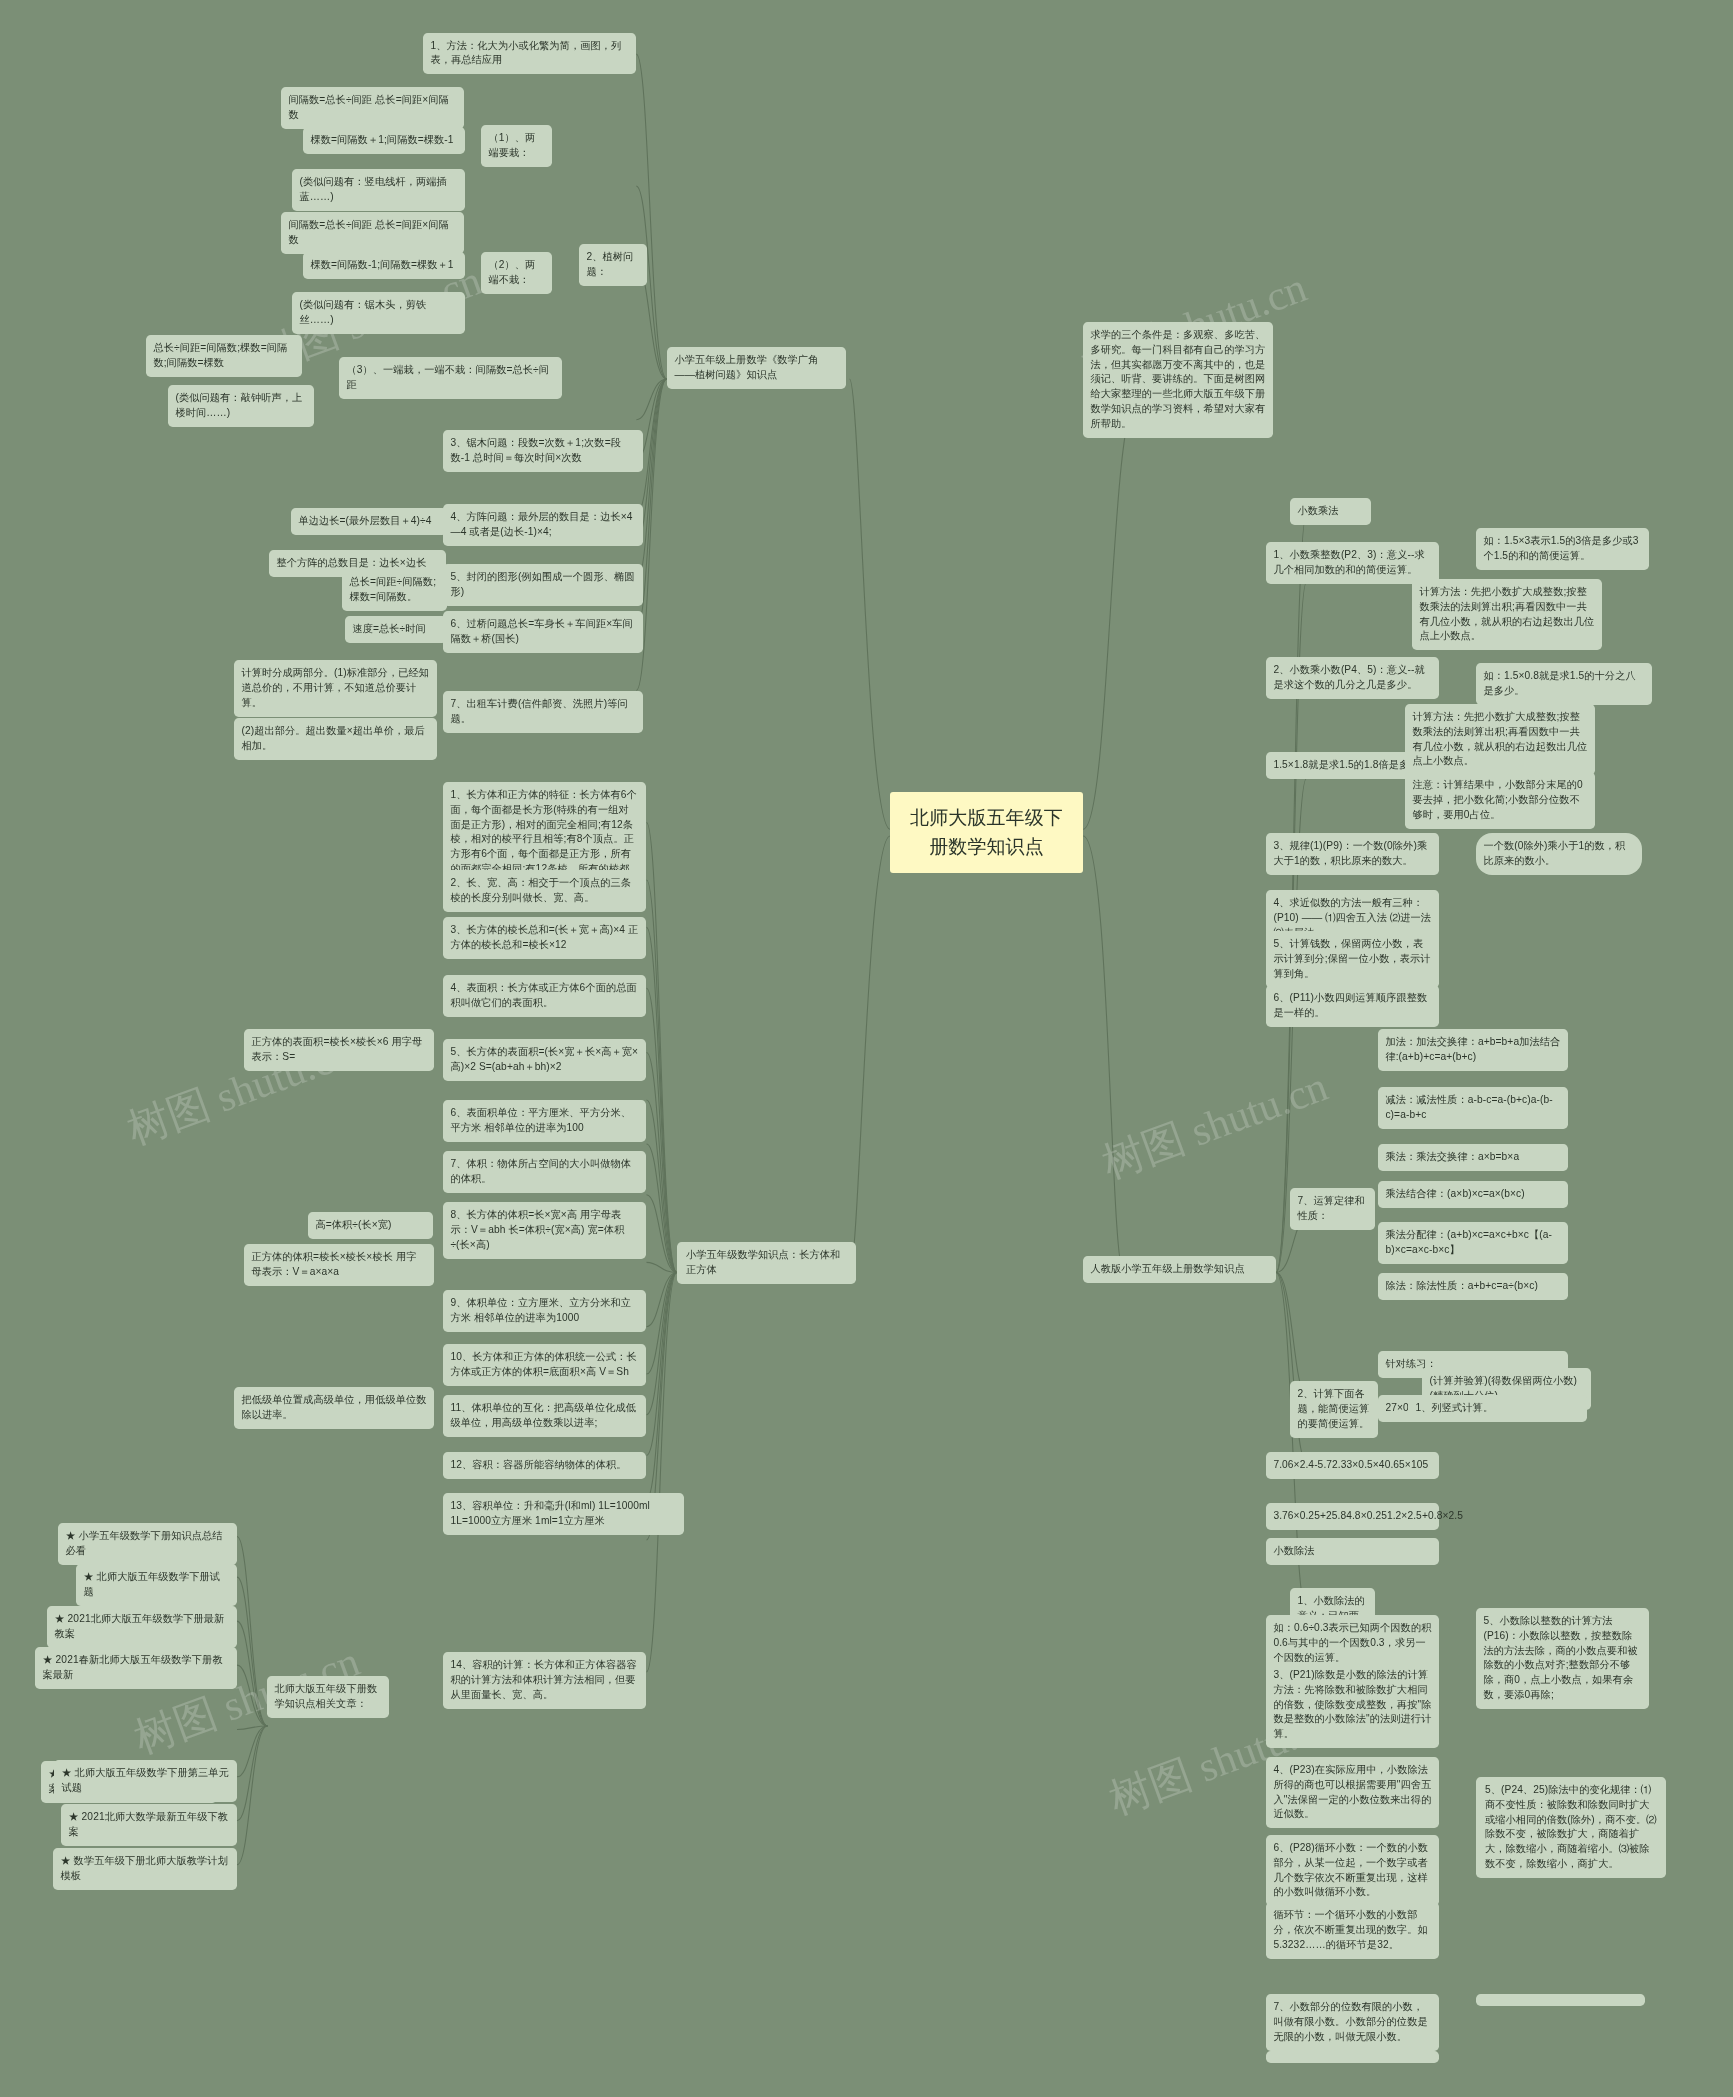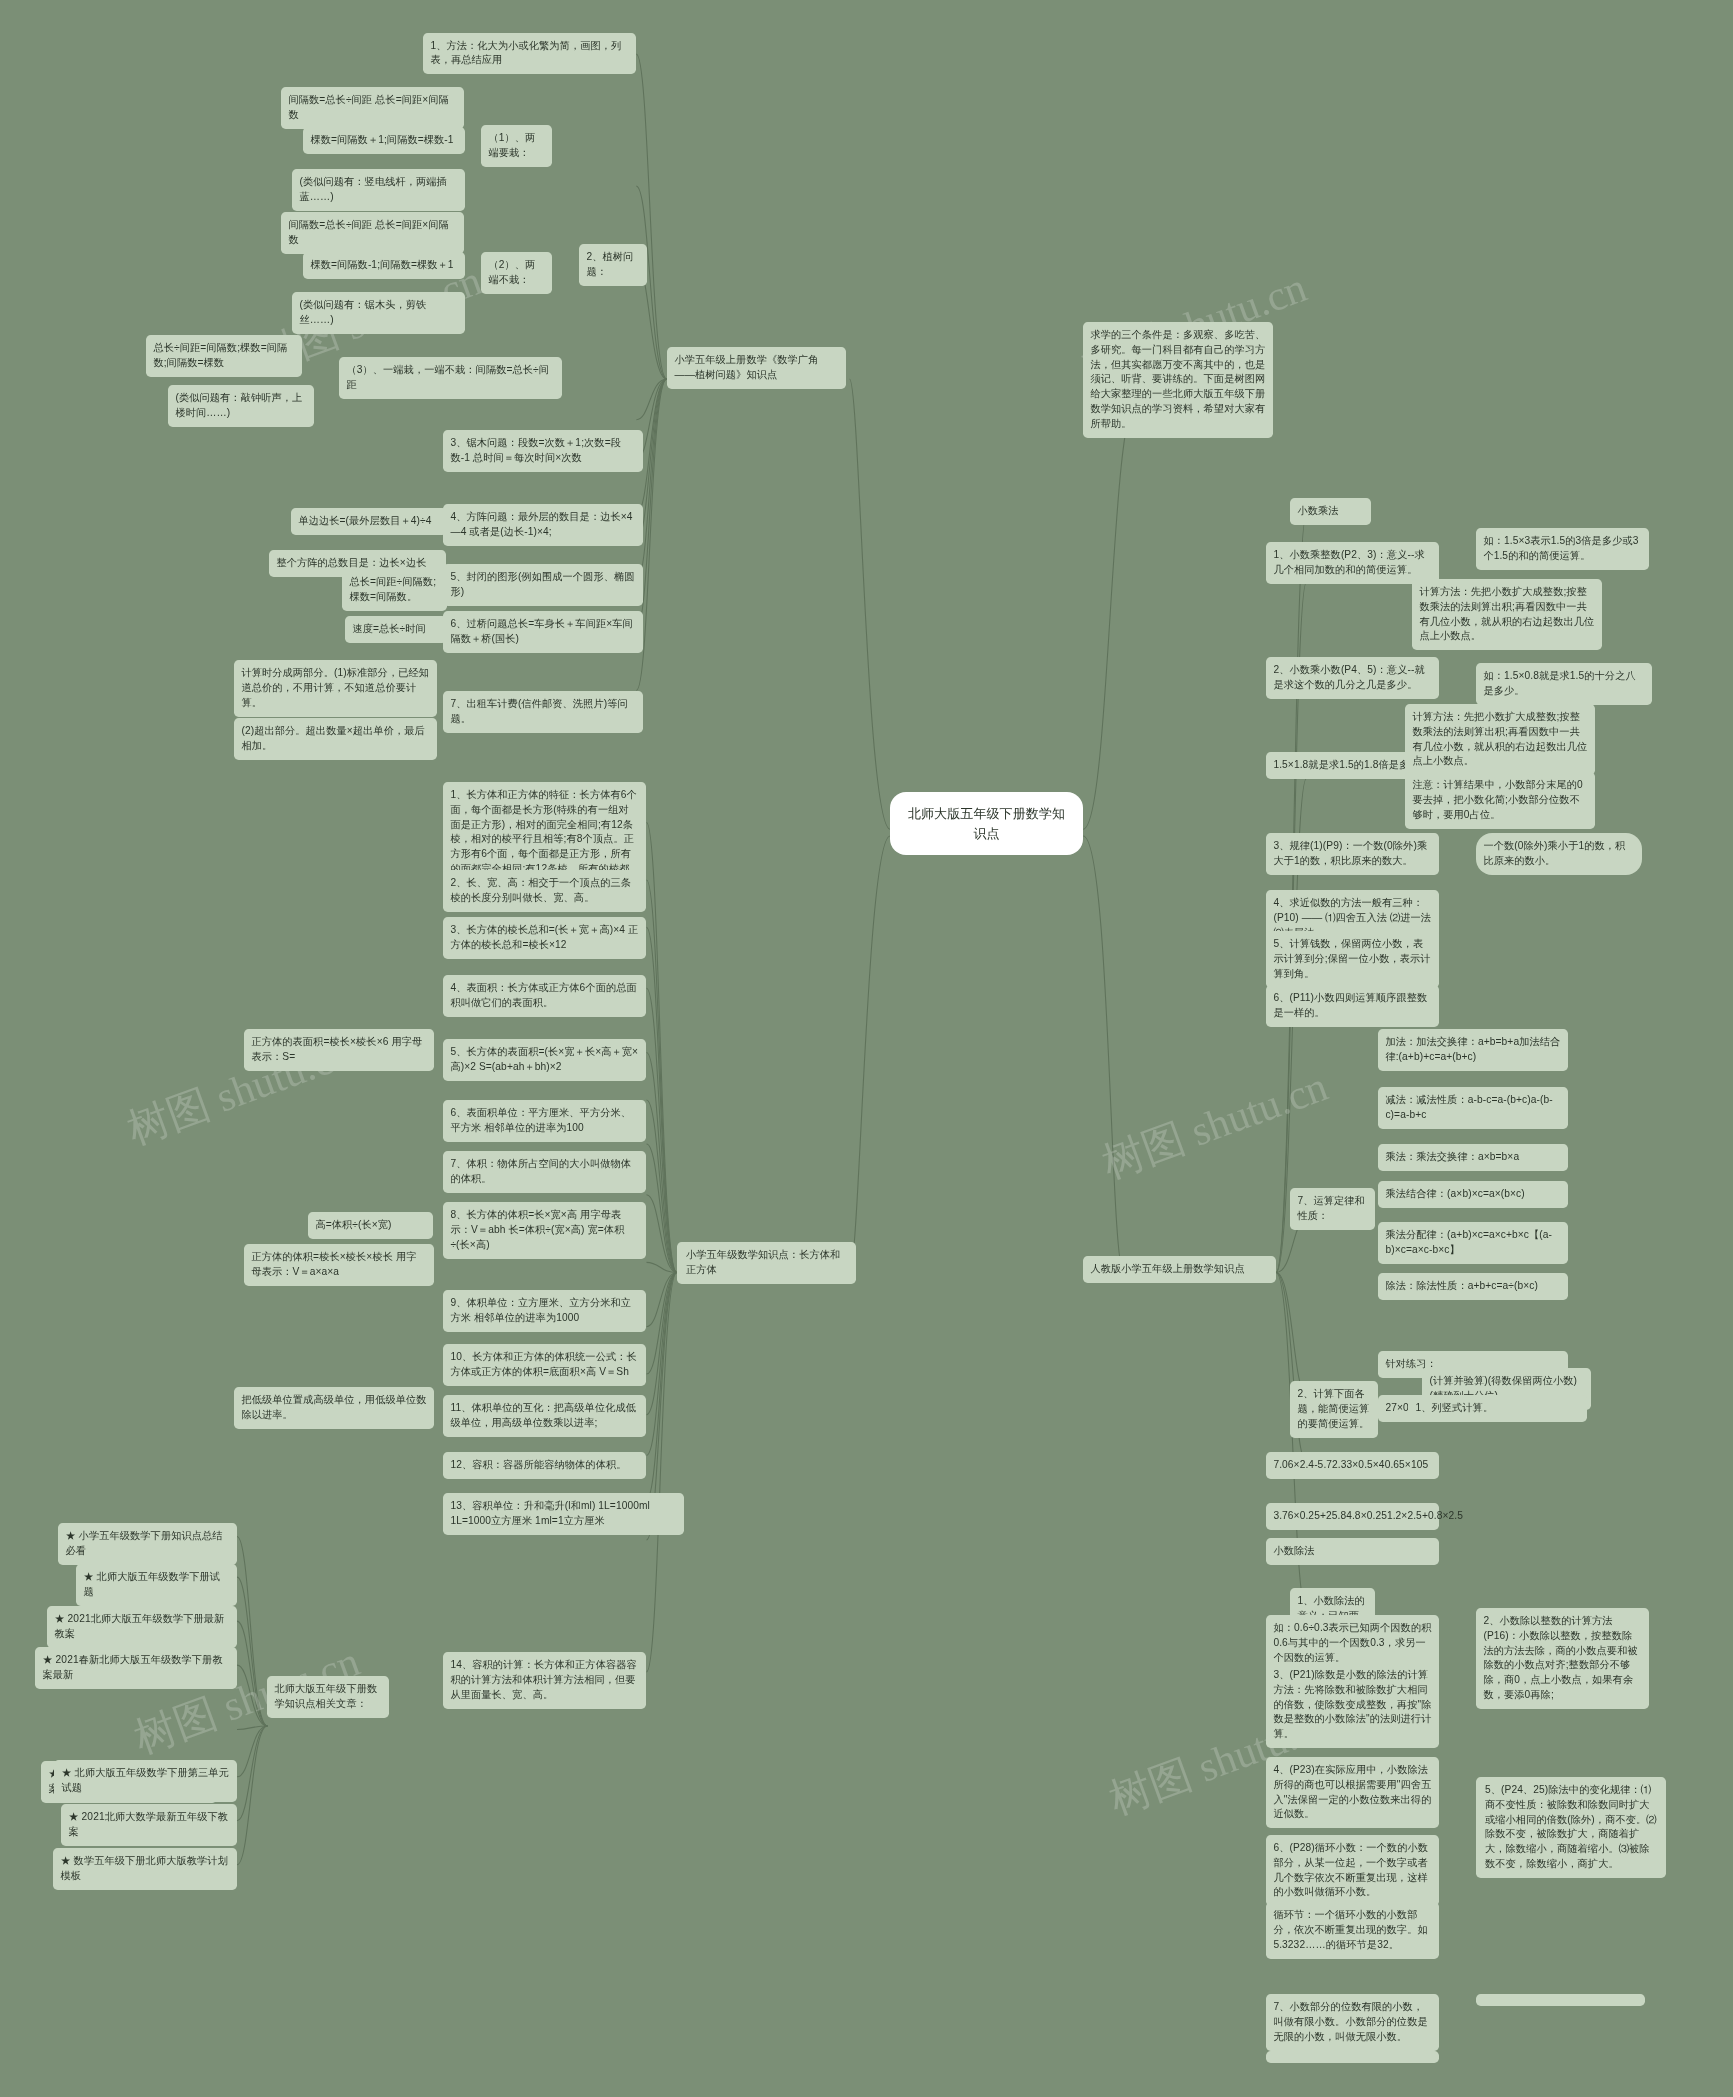--- a/index.html
+++ b/index.html
@@ -14,26 +14,26 @@
     background:#c8d6c2;
     border-radius:4.7px;
     padding:6.1px 7.4px;
     font-size:10.2px;
     line-height:1.45;
     color:#2b352a;
     box-sizing:border-box;
     letter-spacing:0.1px;
   }
   .node.center{
-    background:#ffffff;
-    font-size:13px;
+    background:#fef9c3;
+    font-size:19px;
     line-height:1.5;
     text-align:center;
     padding:12.2px 13.5px;
-    border-radius:16px;
+    border-radius:3px;
     font-weight:normal;
   }
   .node.list{background:#c8d6c2;}
   svg.links{position:absolute;left:0;top:0;width:1733px;height:2097px;pointer-events:none;}
   .wm{
     position:absolute;
     color:rgba(255,255,255,0.20);
     font-size:42px;
     font-family:"Liberation Serif", serif;
     transform:rotate(-20deg);
@@ -199,21 +199,21 @@
   <div class="node" style="left:1378px;top:1351px;width:190px;">针对练习：</div>
   <div class="node" style="left:1378px;top:1395px;width:91px;">27×0.430.86×1.21.2×1.4</div>
   <div class="node" style="left:1422px;top:1368px;width:169px;">(计算并验算)(得数保留两位小数)(精确到十分位)</div>
   <div class="node" style="left:1408px;top:1395px;width:179px;">1、列竖式计算。</div>
   <div class="node" style="left:1290px;top:1381px;width:88px;">2、计算下面各题，能简便运算的要简便运算。</div>
   <div class="node" style="left:1266px;top:1452px;width:173px;">7.06×2.4-5.72.33×0.5×40.65×105</div>
   <div class="node" style="left:1266px;top:1503px;width:173px;">3.76×0.25+25.84.8×0.251.2×2.5+0.8×2.5</div>
   <div class="node" style="left:1266px;top:1538px;width:173px;">小数除法</div>
   <div class="node" style="left:1290px;top:1588px;width:85px;">1、小数除法的意义：已知两个因数的积与其中的一个因数，求另一个因数的运算。</div>
   <div class="node" style="left:1266px;top:1615px;width:173px;">如：0.6÷0.3表示已知两个因数的积0.6与其中的一个因数0.3，求另一个因数的运算。</div>
-  <div class="node" style="left:1476px;top:1608px;width:173px;">2、小数除以整数的计算方法(P16)：小数除以整数，按整数除法的方法去除，商的小数点要和被除数的小数点对齐;整数部分不够除，商0，点上小数点，如果有余数，要添0再除;</div>
+  <div class="node" style="left:1476px;top:1608px;width:173px;">5、小数除以整数的计算方法(P16)：小数除以整数，按整数除法的方法去除，商的小数点要和被除数的小数点对齐;整数部分不够除，商0，点上小数点，如果有余数，要添0再除;</div>
   <div class="node" style="left:1266px;top:1662px;width:173px;">3、(P21)除数是小数的除法的计算方法：先将除数和被除数扩大相同的倍数，使除数变成整数，再按"除数是整数的小数除法"的法则进行计算。</div>
   <div class="node" style="left:1266px;top:1757px;width:173px;">4、(P23)在实际应用中，小数除法所得的商也可以根据需要用"四舍五入"法保留一定的小数位数来出得的近似数。</div>
   <div class="node" style="left:1476px;top:1777px;width:190px;padding-left:9px;">5、(P24、25)除法中的变化规律：⑴商不变性质：被除数和除数同时扩大或缩小相同的倍数(除外)，商不变。⑵除数不变，被除数扩大，商随着扩大，除数缩小，商随着缩小。⑶被除数不变，除数缩小，商扩大。</div>
   <div class="node" style="left:1266px;top:1835px;width:173px;">6、(P28)循环小数：一个数的小数部分，从某一位起，一个数字或者几个数字依次不断重复出现，这样的小数叫做循环小数。</div>
   <div class="node" style="left:1266px;top:1902px;width:173px;">循环节：一个循环小数的小数部分，依次不断重复出现的数字。如5.3232……的循环节是32。</div>
   <div class="node" style="left:1266px;top:1994px;width:173px;">7、小数部分的位数有限的小数，叫做有限小数。小数部分的位数是无限的小数，叫做无限小数。</div>
   <div class="node" style="left:1476px;top:1994px;width:169px;"></div>
   <div class="node" style="left:1266px;top:2051px;width:173px;"></div>
 
 </div>

